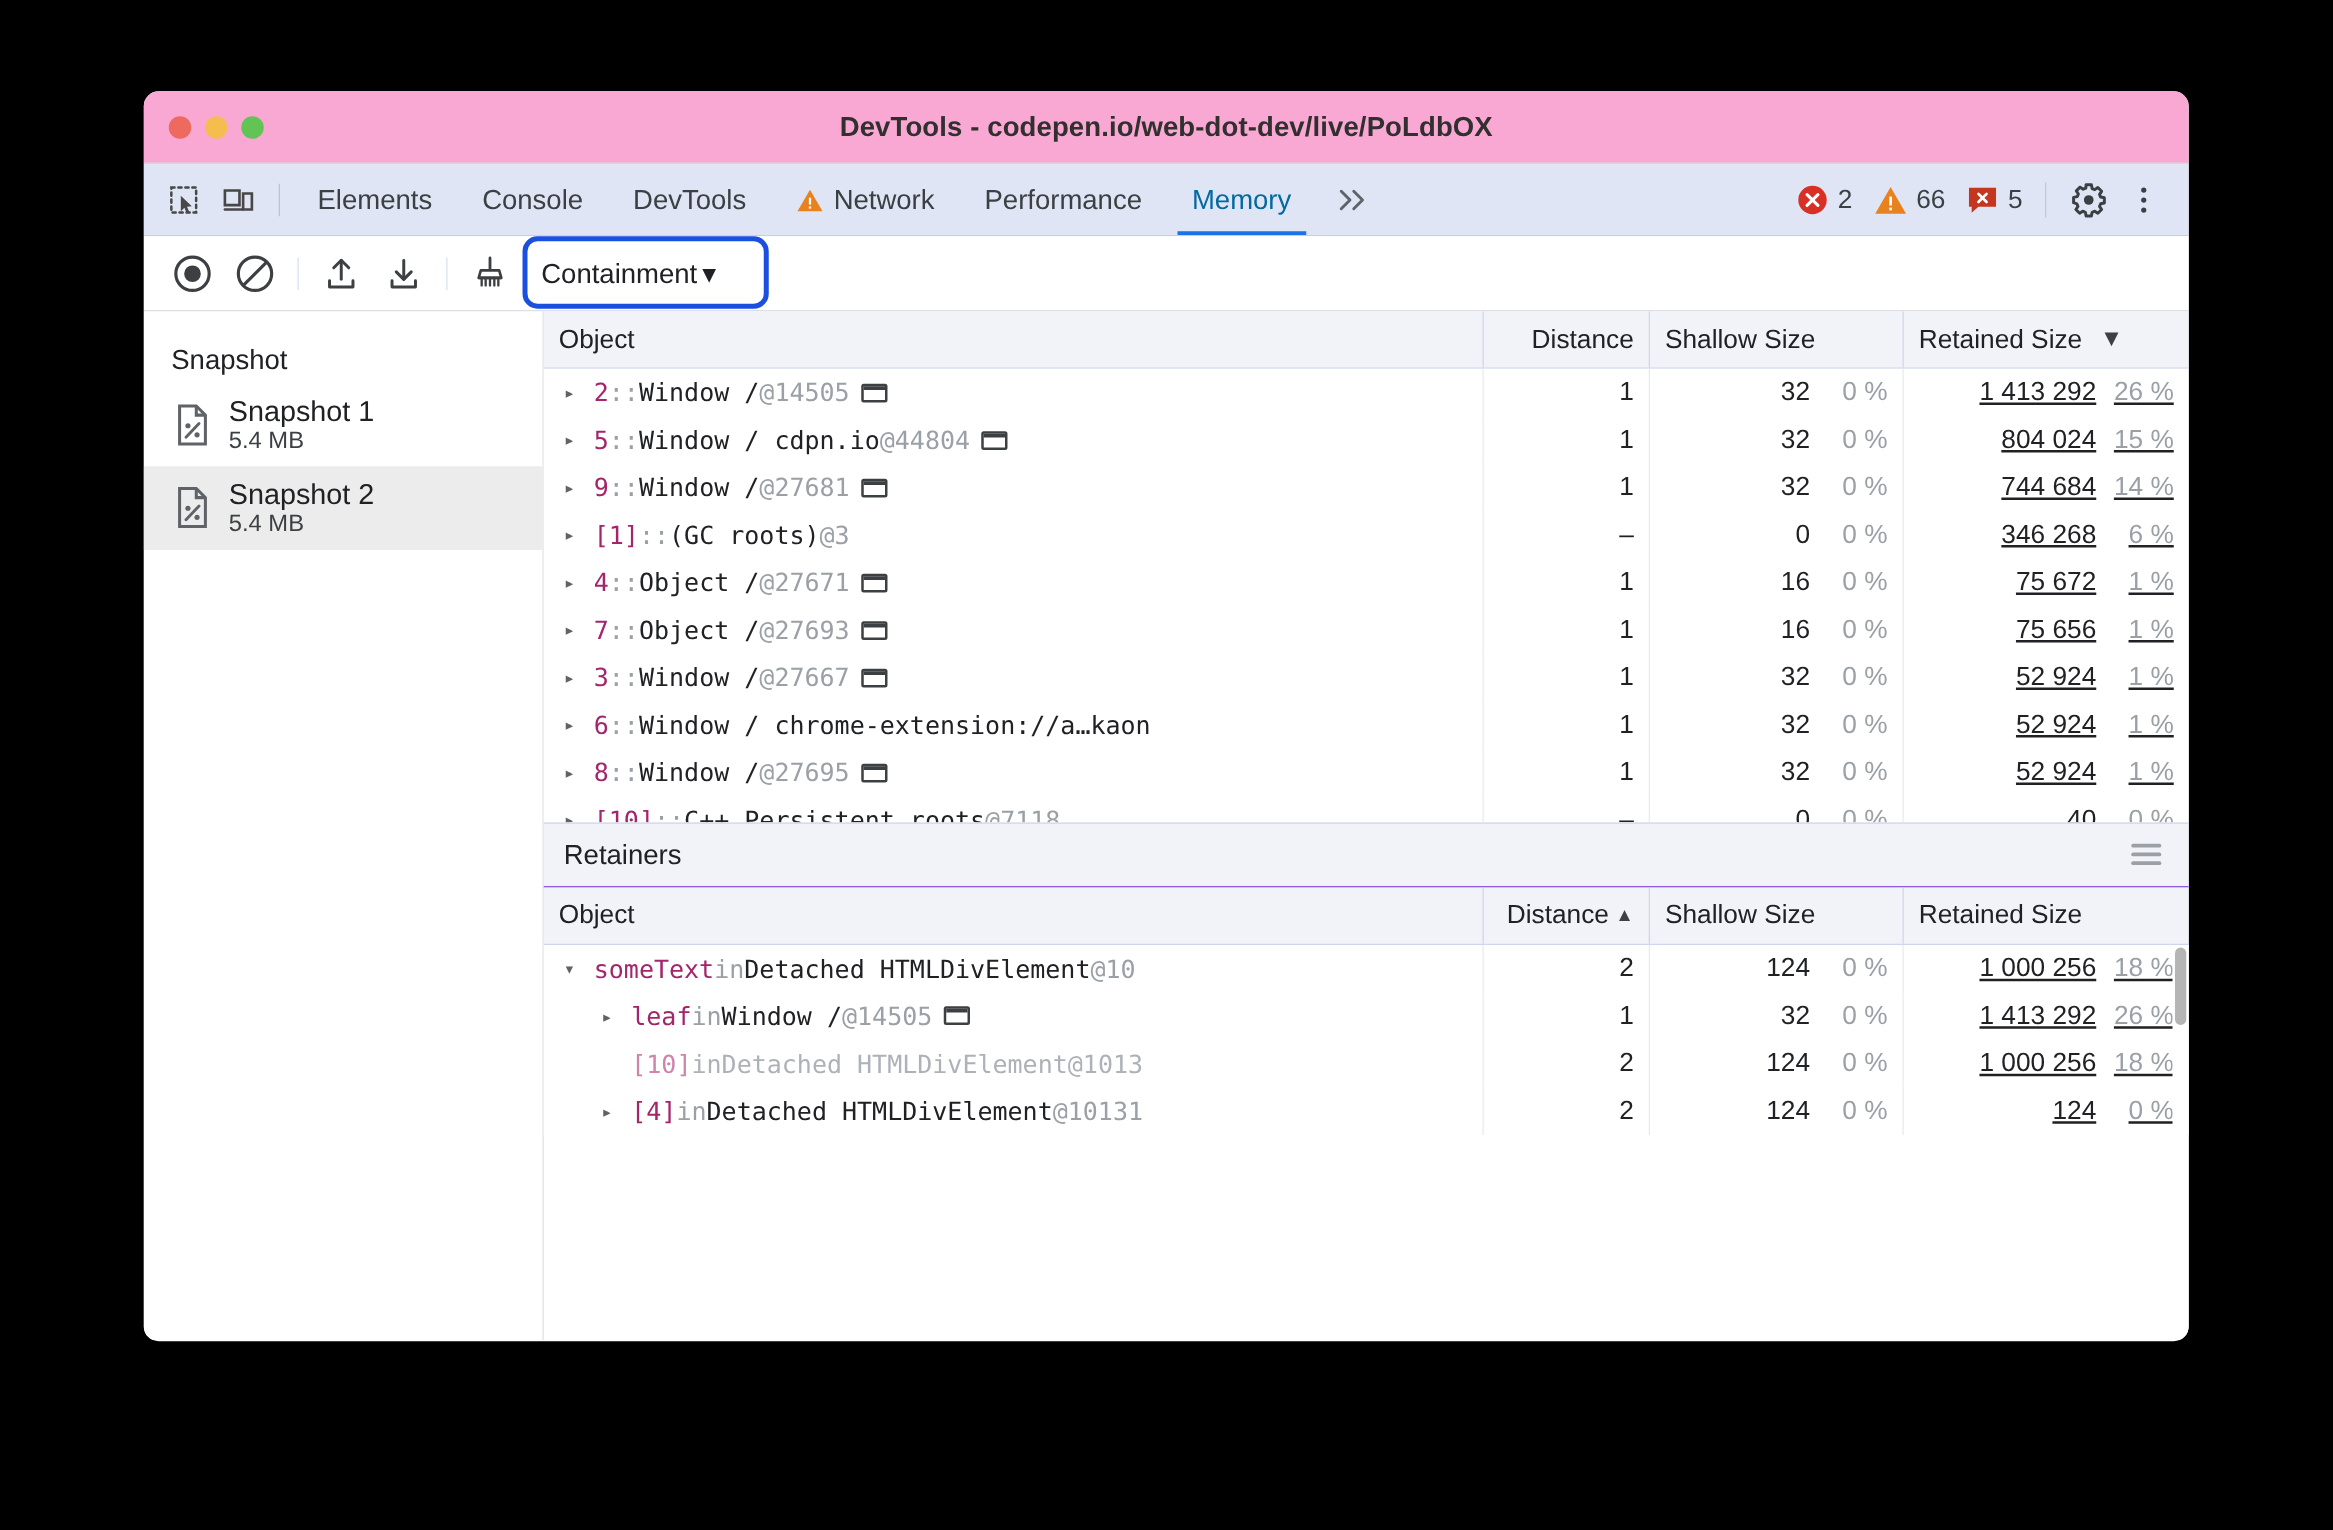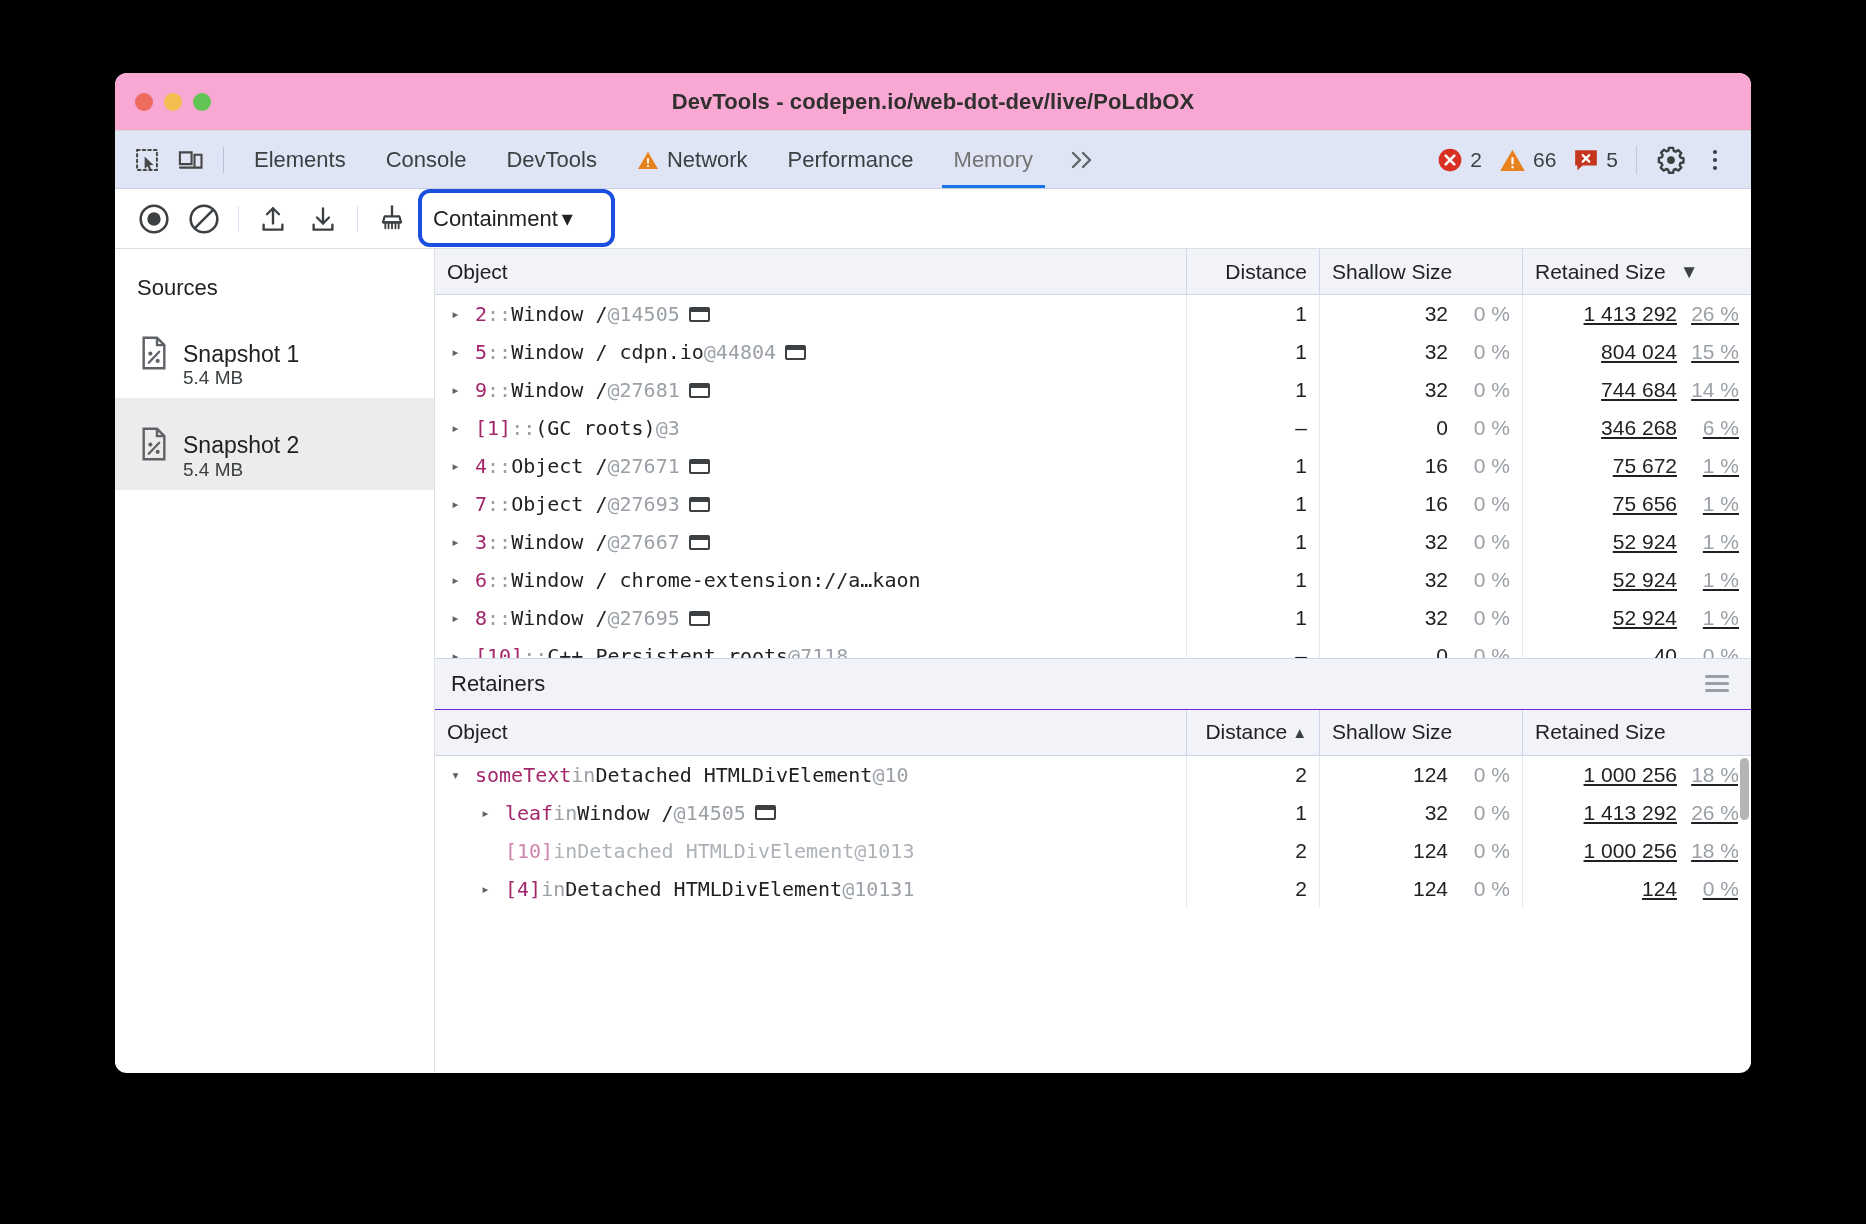--- a/index.html
+++ b/index.html
@@ -68,21 +68,21 @@
   .tabs { display: flex; align-items: center; height: 100%; }
   .tab {
     height: 100%;
     display: flex; align-items: center; gap: 8px;
     padding: 0 20px;
     font-size: 22px;
     color: #3c4043;
     cursor: pointer;
     position: relative;
   }
-  .tab.active { color: #737373; }
+  .tab.active { color: #0369a1; }
   .tab.active:after {
     content: "";
     position: absolute; left: 8px; right: 8px; bottom: 0;
     height: 3px; background: #1a73e8;
   }
   .chev-more {
     padding: 0 14px;
     font-size: 24px; color: #5f6368; cursor: pointer;
     display: flex; align-items: center;
   }
@@ -151,21 +151,21 @@
     font-size: 20px; color: #80868b;
     letter-spacing: .6px;
     padding: 22px 0 8px 22px;
   }
   .sb-item {
     display: flex; align-items: center; gap: 14px;
     padding: 9px 0 9px 24px;
     cursor: pointer;
   }
   .sb-item.selected { background: #ececec; }
-  .sb-item-text { display: flex; flex-direction: column; line-height: 1.15; margin-top: 25px; }
+  .sb-item-text { display: flex; flex-direction: column; line-height: 1.15; }
   .sb-name { font-size: 23px; color: #202124; }
   .sb-size { font-size: 19px; color: #3c4043; }
 
   .content { flex: 1; display: flex; flex-direction: column; min-width: 0; }
 
   
   .grid-head {
     display: flex;
     background: #f1f3f9;
     border-bottom: 1px solid #cdd6ea;
@@ -423,21 +423,21 @@
       <div class="select-box">
         <span>Containment</span>
         <span>▾</span>
       </div>
     </div>
   </div>
 
   <div class="body-row">
 
     <div class="sidebar">
-      <div class="sb-title">Sources</div>
+      <div class="sb-title">Snapshot</div>
 
       <div class="sb-item">
         <span style="display:flex;">
           <svg width="30" height="34" viewBox="0 0 24 28">
             <path d="M3.5 1.5h11l6 6v19h-17z" fill="none" stroke="#5f6368" stroke-width="2"></path>
             <path d="M14.5 1.5v6h6" fill="none" stroke="#5f6368" stroke-width="2"></path>
             <circle cx="9" cy="14.5" r="1.7" fill="#5f6368"></circle>
             <circle cx="15" cy="20.5" r="1.7" fill="#5f6368"></circle>
             <path d="M16.3 13L7.7 22" stroke="#5f6368" stroke-width="1.9" stroke-linecap="round"></path>
           </svg>

